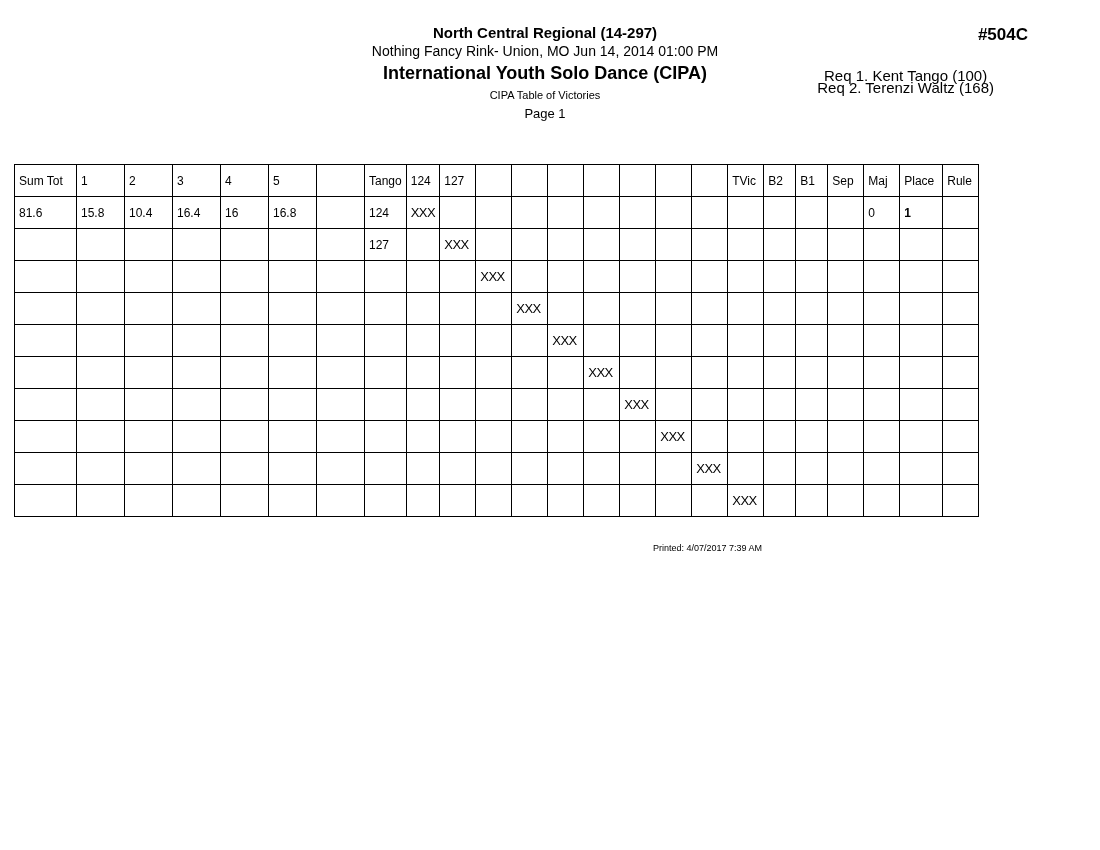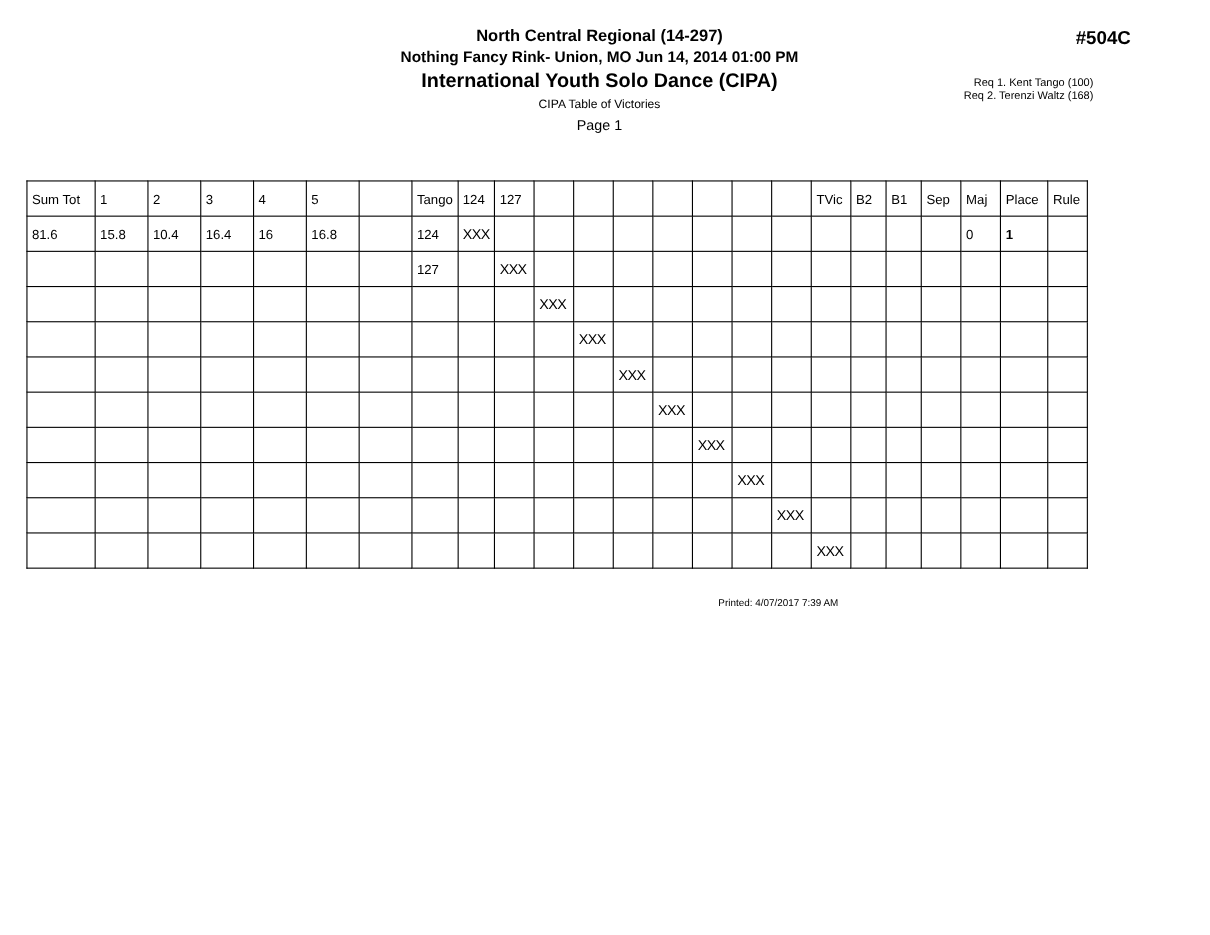--- a/index.html
+++ b/index.html
@@ -32,21 +32,21 @@
     text-align: center;
   }
   .event-title {
     font-size: 15px;
     font-weight: bold;
     line-height: 18px;
   }
   .venue-line {
     font-size: 14px;
     line-height: 19px;
-    font-weight: bold;
+    font-weight: normal;
   }
   .division-title {
     font-size: 18px;
     font-weight: bold;
     line-height: 24px;
   }
   .subtitle {
     font-size: 11px;
     line-height: 20px;
   }
@@ -59,29 +59,29 @@
     right: 72px;
     top: 25px;
     font-size: 17px;
     font-weight: bold;
     margin-left: 44px;
   }
   .requirements {
     position: absolute;
     right: 106px;
     top: 70px;
-    font-size: 10px;
+    font-size: 15px;
     line-height: 12px;
-    text-align: right;
+    text-align: center;
   }
 
   
   .sheet {
     position: absolute;
-    left: 24px;
+    left: 14px;
     top: 164px;
     border-collapse: collapse;
     table-layout: fixed;
     font-size: 12px;
   }
   .sheet td {
     border: 1px solid #000000;
     height: 31px;
     padding: 0 4px;
     vertical-align: middle;

